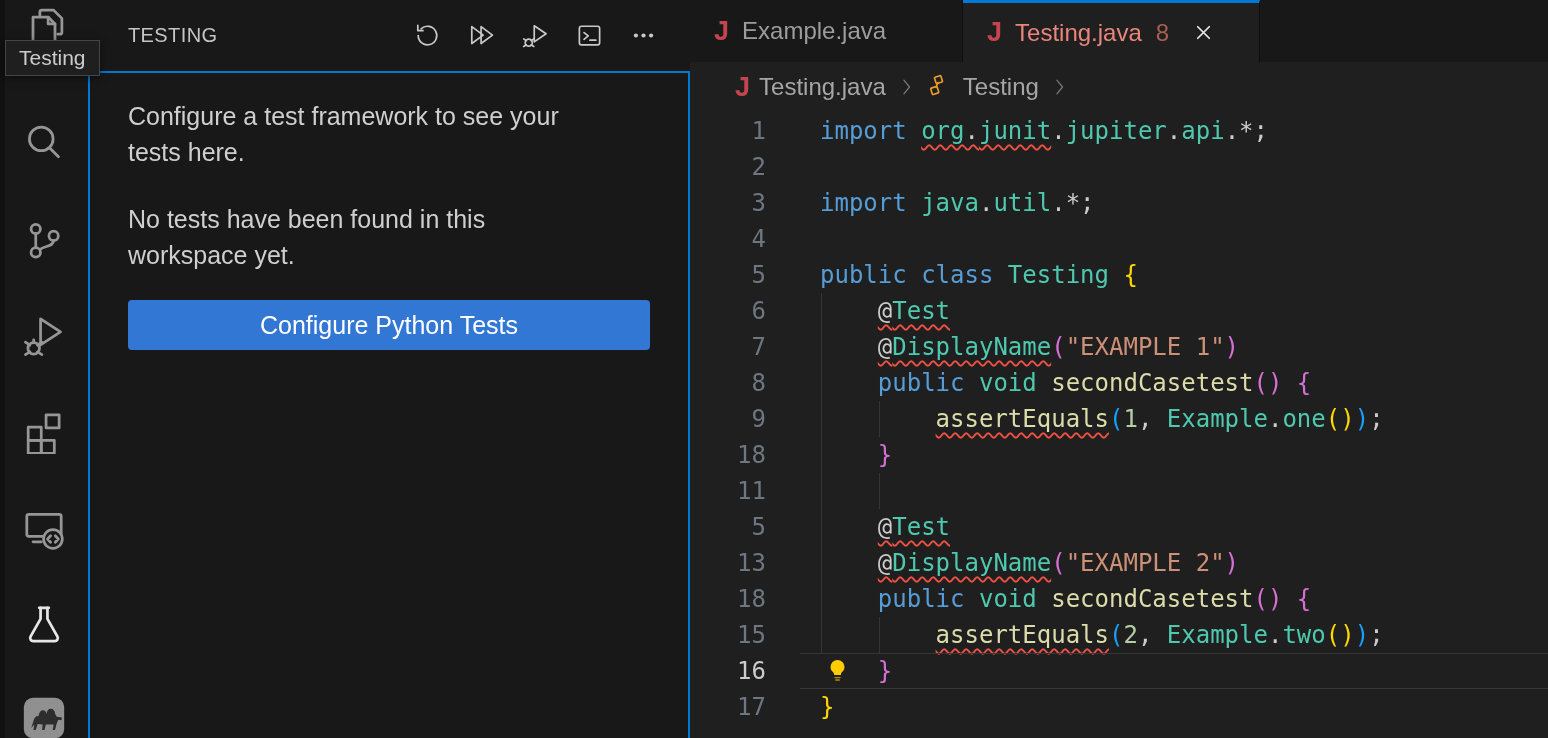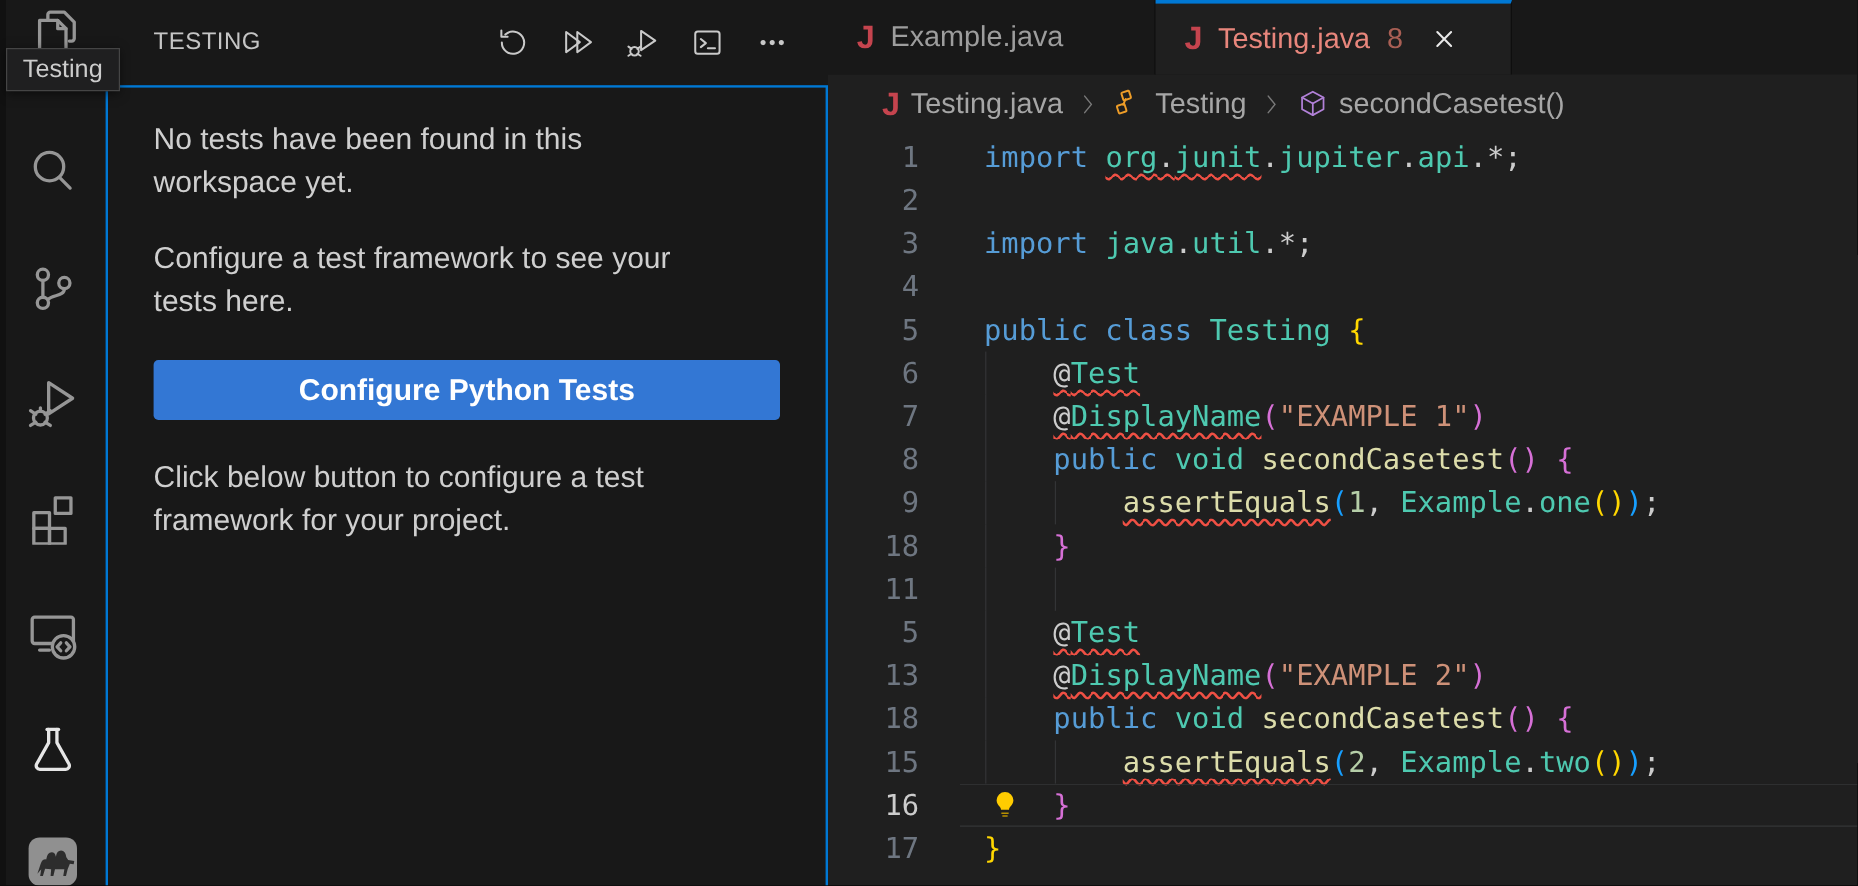--- a/index.html
+++ b/index.html
@@ -19,21 +19,21 @@
   .sb-tools{display:flex;gap:27px;color:#c9c9c9;}
   .tbtn{display:flex;align-items:center;justify-content:center;}
   .tbtn svg{width:27px;height:27px;}
   .sb-body{position:absolute;left:0;top:71px;width:602px;height:700px;box-sizing:border-box;
            border:2px solid var(--c-focus,#0078d4);background:#181818;padding:25px 38px;}
   .sb-msg{margin:0 0 27px;font-size:25px;line-height:36px;color:#cfcfcf;white-space:pre-line;}
   .sb-msg.m2{margin-bottom:31px;}
   .sb-msg.m3{margin-bottom:28px;}
   .sb-btn{display:block;width:100%;height:50px;margin:0 0 30px;border:none;border-radius:4px;
           background:var(--c-button,#3377d4);color:#fff;font-size:25px;
-          font-family:"Liberation Sans","DejaVu Sans",sans-serif;font-weight:bold;}
+          font-family:"Liberation Sans","DejaVu Sans",sans-serif;}
   .sb-btn.b2{margin-bottom:32px;}
   .sb-btn.b3{margin-bottom:0;}
   
   .editor{position:absolute;left:690px;top:0;width:858px;height:100%;background:#1f1f1f;}
   .tabbar{position:absolute;left:0;top:0;width:100%;height:62px;background:#181818;display:flex;}
   .tab{box-sizing:border-box;height:62px;display:flex;align-items:center;gap:13px;
        padding:0 24px;background:#181818;border-right:1px solid #0e0e0e;
        font-size:24px;color:#9d9d9d;}
   .tab.active{background:#1f1f1f;border-top:3px solid var(--c-focus,#0078d4);
               color:var(--c-taberr,#e8867c);}
@@ -203,27 +203,25 @@
               <svg viewBox="0 0 32 32" fill="none" stroke="currentColor" stroke-width="2" stroke-linecap="round" stroke-linejoin="round">
                 <circle cx="7" cy="16" r="2.5" fill="currentColor" stroke="none"></circle>
                 <circle cx="16" cy="16" r="2.5" fill="currentColor" stroke="none"></circle>
                 <circle cx="25" cy="16" r="2.5" fill="currentColor" stroke="none"></circle>
               </svg>
             </span>
           </span>
         </div>
     </div>
     <div class="sb-body">
+      <p class="sb-msg m2">Configure a test framework to see your
+tests here.</p>
       <p class="sb-msg m1">No tests have been found in this
 workspace yet.</p>
-      <p class="sb-msg m2">Configure a test framework to see your
-tests here.</p>
       <button class="sb-btn b1">Configure Python Tests</button>
-      <p class="sb-msg m3">Click below button to configure a test
-framework for your project.</p>
     </div>
   </div>
 
   <div class="editor">
     <div class="tabbar" id="tabbar">
         <div class="tab" style="width: 273px;">
           <span class="jicon">J</span>
           <span>Example.java</span>
         </div>
         <div class="tab active" style="width: 297px;">
@@ -255,29 +253,20 @@
               <path d="M12.3 10.6 9.8 16.4"></path>
             </svg>
           </span>
           <span>Testing</span>
         </span>
         <span class="bc-sep">
           <svg viewBox="0 0 32 32" fill="none" stroke="currentColor" stroke-width="2" stroke-linecap="round" stroke-linejoin="round">
             <path d="M11 5l9 11-9 11"></path>
           </svg>
         </span>
-        <span class="bc-item">
-          <span class="bc-ic bc-method" style="display: flex;">
-            <svg viewBox="0 0 32 32" fill="none" stroke="currentColor" stroke-width="2" stroke-linecap="round" stroke-linejoin="round">
-              <path d="M16 3 27 9v12L16 27 5 21V9z" stroke-width="1.8"></path>
-              <path d="M5 9l11 6 11-6M16 15v12" stroke-width="1.8"></path>
-            </svg>
-          </span>
-          <span>secondCasetest()</span>
-        </span>
       </div>
     <div class="code" id="code">
         <div class="cl">
           <span class="ln">1</span>
           <span class="lc"><span class="tk-k">import </span><span class="sq"><span class="tk-t">org</span><span class="tk-d">.</span><span class="tk-t">junit</span></span><span class="tk-d">.</span><span class="tk-t">jupiter</span><span class="tk-d">.</span><span class="tk-t">api</span><span class="tk-d">.*;</span></span>
         </div>
         <div class="cl">
           <span class="ln">2</span>
         </div>
         <div class="cl">

